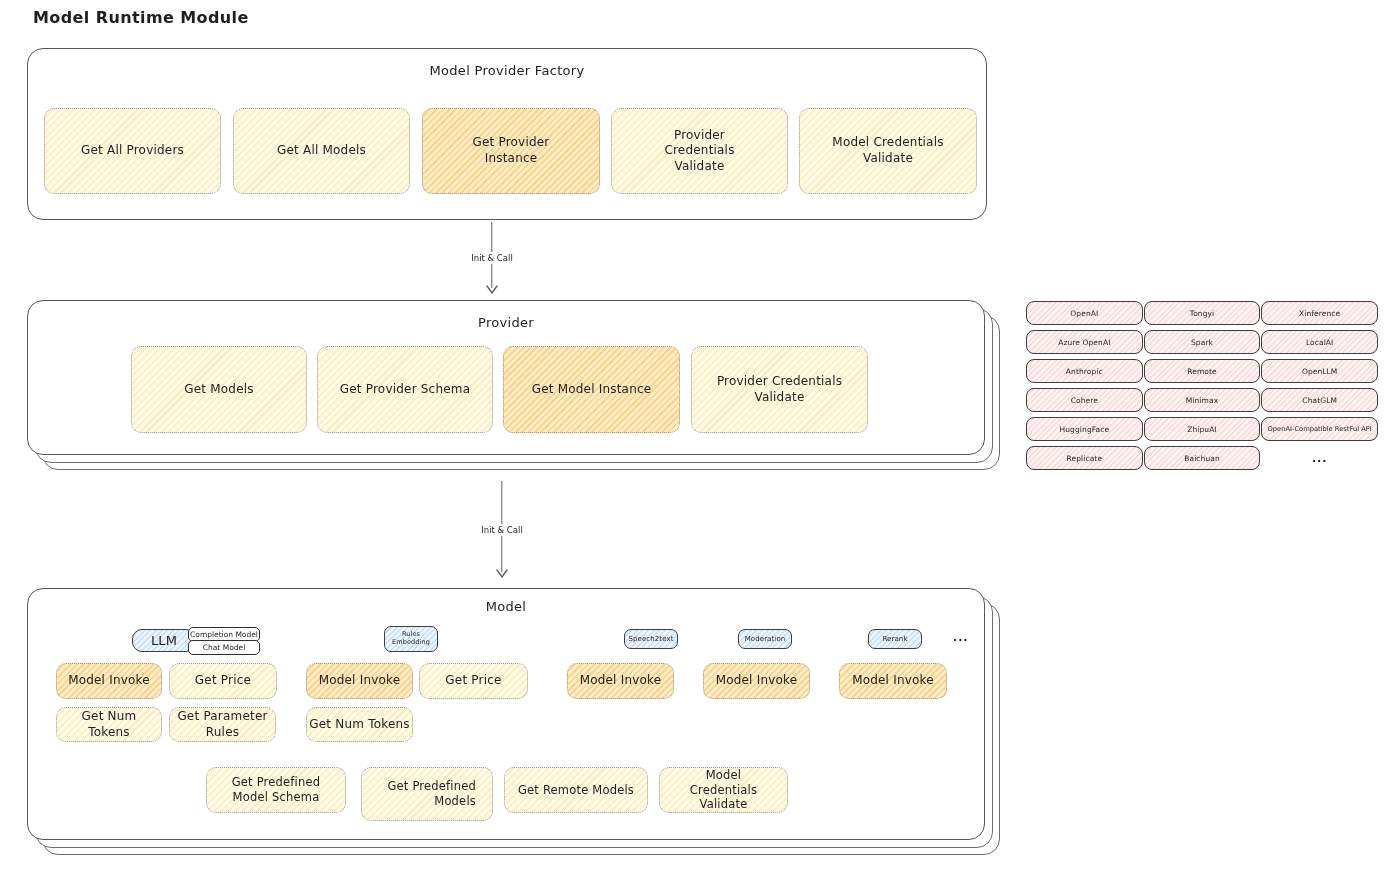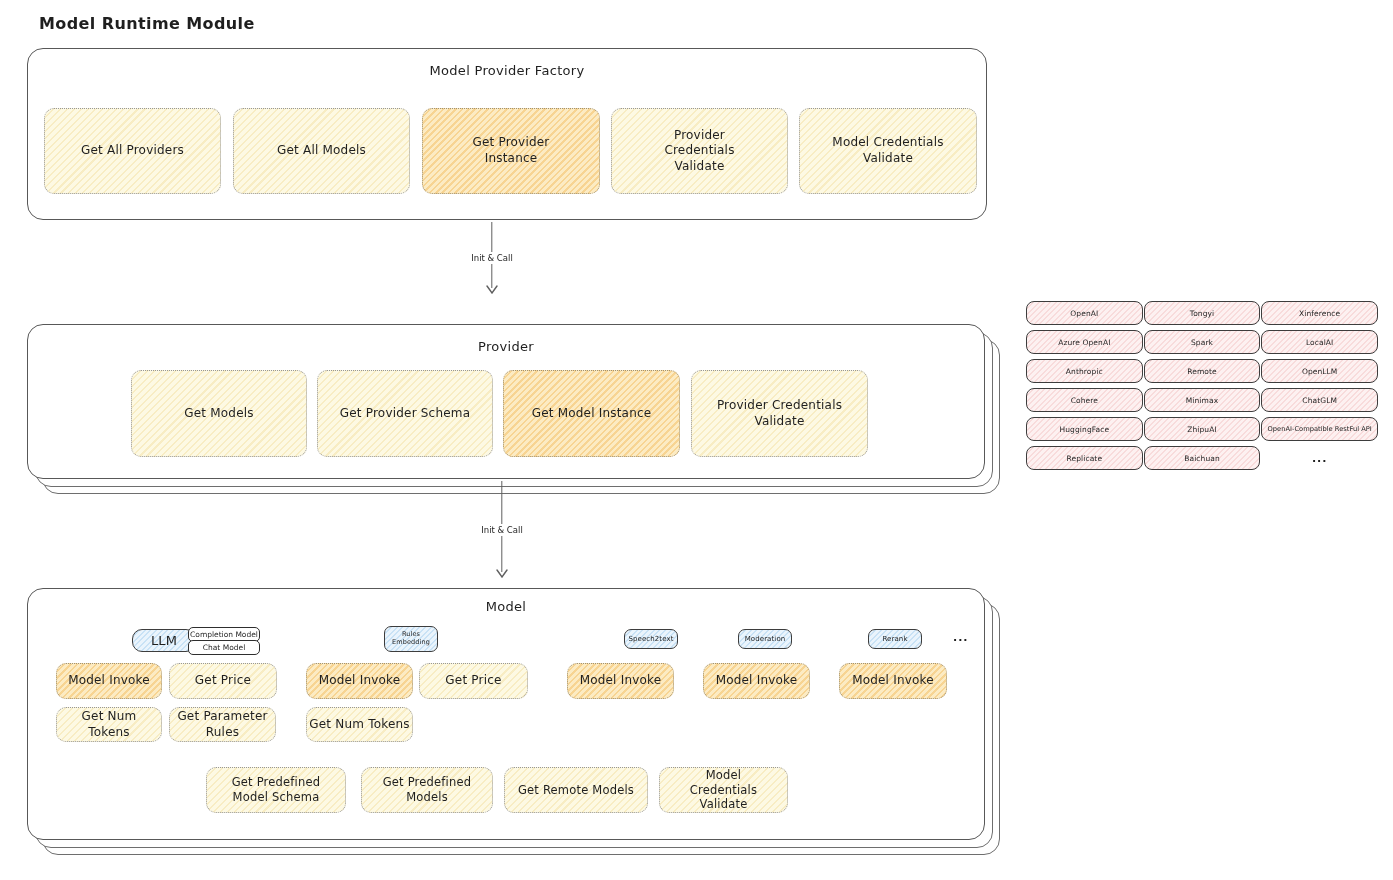--- a/index.html
+++ b/index.html
@@ -2,21 +2,21 @@
 <html style="--box_yellow: #fdf9e3; --box_orange: #fcebc3; --provider_pink: #fdf1f1; --tab_blue: #eaf4fc; --ink: #1f1f1f; --line: #5f5f5f;"><head>
 <meta charset="utf-8">
 <style>
   html,body{margin:0;padding:0;background:#ffffff;}
   body{
     width:1393px;height:880px;position:relative;overflow:hidden;
     font-family:"DejaVu Sans","Liberation Sans",sans-serif;
     color:var(--ink,#1f1f1f);
   }
   .main-title{
-    position:absolute;left:33px;top:8px;margin:6px;
+    position:absolute;left:33px;top:8px;margin:0;
     font-size:16px;font-weight:bold;letter-spacing:.4px;
   }
   
   .panel{
     position:absolute;background:#fff;
     border:1.5px solid #585858;border-radius:16px;
     box-sizing:border-box;
   }
   .stack{position:absolute;}
   .stack .layer{
@@ -112,21 +112,21 @@
 </section>
 
 <div class="arrow" style="left:484px;top:222px;height:72px;">
   <div class="line"></div>
   <svg width="12" height="9" viewBox="0 0 12 9">
     <path d="M1 1 L6 8 L11 1" fill="none" stroke="#5f5f5f" stroke-width="1.4" stroke-linecap="round"></path>
   </svg>
   <span class="lbl">Init &amp; Call</span>
 </div>
 
-<div class="stack" style="left:27px;top:300px;width:958px;height:155px;margin-top:24px;">
+<div class="stack" style="left:27px;top:300px;width:958px;height:155px;">
   <div class="layer l2"></div>
   <div class="layer l1"></div>
   <section class="panel">
     <div class="section-title">Provider</div>
     <div class="box v-yellow" style="left:103px;top:45px;width:176px;height:87px;">Get Models</div>
     <div class="box v-yellow pad-mid" style="left:289px;top:45px;width:176px;height:87px;">Get Provider Schema</div>
     <div class="box v-orange pad-mid" style="left:475px;top:45px;width:177px;height:87px;">Get Model Instance</div>
     <div class="box v-yellow pad-mid" style="left:663px;top:45px;width:177px;height:87px;">Provider Credentials Validate</div>
   </section>
 </div>
@@ -181,17 +181,17 @@
     <div class="box v-yellow" style="left:391px;top:74px;width:109px;height:36px;">Get Price</div>
     <div class="box v-orange" style="left:539px;top:74px;width:107px;height:36px;">Model Invoke</div>
     <div class="box v-orange" style="left:675px;top:74px;width:107px;height:36px;">Model Invoke</div>
     <div class="box v-orange" style="left:811px;top:74px;width:108px;height:36px;">Model Invoke</div>
 
     <div class="box v-yellow" style="left:28px;top:118px;width:106px;height:35px;padding:2px 2px;">Get Num Tokens</div>
     <div class="box v-yellow" style="left:141px;top:118px;width:107px;height:35px;">Get Parameter Rules</div>
     <div class="box v-yellow" style="left:278px;top:118px;width:107px;height:35px;padding:2px 2px;">Get Num Tokens</div>
 
     <div class="box v-yellow" style="left:178px;top:178px;width:140px;height:46px;font-size:11.5px;">Get Predefined Model Schema</div>
-    <div class="box v-yellow" style="left:333px;top:178px;width:132px;height:46px;font-size:11.5px;padding:2px 16px;">Get Predefined Models</div>
+    <div class="box v-yellow" style="left:333px;top:178px;width:132px;height:54px;font-size:11.5px;padding:2px 16px;text-align:right;">Get Predefined Models</div>
     <div class="box v-yellow" style="left:476px;top:178px;width:144px;height:46px;font-size:11.5px;">Get Remote Models</div>
     <div class="box v-yellow" style="left:631px;top:178px;width:129px;height:46px;font-size:11.5px;padding:2px 12px;">Model Credentials Validate</div>
   </section>
 </div>
 
 </body></html>

